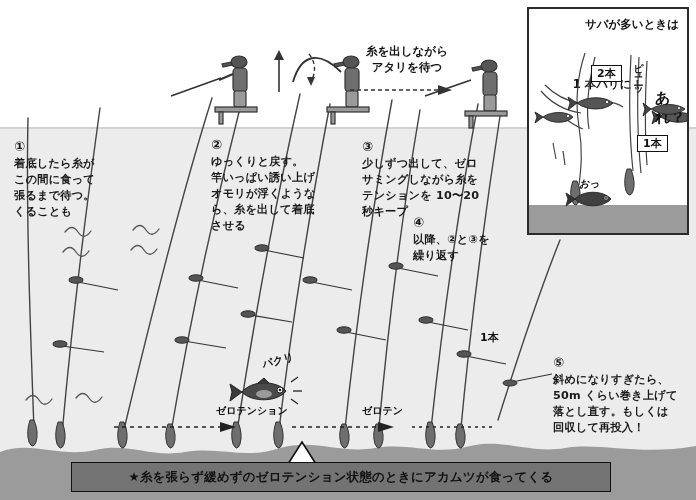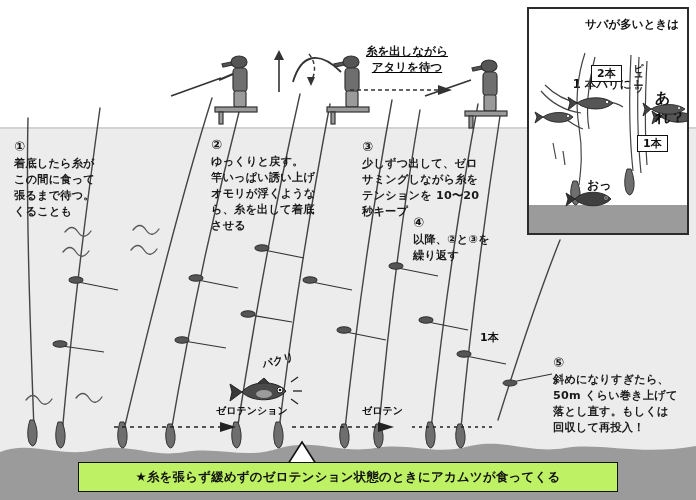--- a/index.html
+++ b/index.html
@@ -15,21 +15,21 @@
   .note{font-size:11.2px;line-height:1.42;color:#1a1a1a;font-weight:bold;letter-spacing:.2px;}
   .circnum{display:inline-block;font-size:13px;font-weight:bold;line-height:1;margin-bottom:2px;}
   .hdr{font-size:11.5px;font-weight:bold;line-height:1.35;color:#111;text-align:center;}
   .tiny{font-size:10px;font-weight:bold;color:#111;}
   .boxlbl{font-size:11px;font-weight:bold;border:1.5px solid #111;background:#fff;padding:0 5px;color:#111;}
   .vtxt{writing-mode:vertical-rl;font-size:10px;font-weight:bold;color:#222;letter-spacing:1px;}
   
   #inset{left:527px;top:7px;width:162px;height:228px;background:#ffffff;border:2px solid #2b2b2b;box-sizing:border-box;overflow:hidden;}
   #inset-sea{left:0;top:196px;width:160px;height:32px;background:#9b9b9b;}
   
-  #banner{left:78px;top:462px;width:540px;height:30px;background:#bef264;border:1.6px solid #111;box-sizing:border-box;
+  #banner{left:71px;top:462px;width:540px;height:30px;background:#737373;border:1.6px solid #111;box-sizing:border-box;
           display:flex;align-items:center;justify-content:center;}
   #banner span{font-size:12.4px;font-weight:bold;color:#111;letter-spacing:.3px;white-space:nowrap;}
   svg{display:block;overflow:visible;}
 </style>
 </head>
 <body>
 
 <div id="stage">
 
   <div class="abs" id="sky"></div>
@@ -160,21 +160,21 @@
       <ellipse cx="34" cy="10" rx="8" ry="6" fill="#555"></ellipse>
       <path d="M26,10 l-9,2 l1,3 l9,-2 z" fill="#555"></path>
       <rect x="28" y="16" width="14" height="24" rx="4" fill="#6f6f6f"></rect>
       <rect x="29" y="39" width="12" height="16" rx="2" fill="#9a9a9a"></rect>
       <rect x="10" y="55" width="42" height="5" fill="#9a9a9a"></rect>
       <rect x="14" y="60" width="4" height="12" fill="#9a9a9a"></rect>
     </g>
     <path d="M16,24 L-30,40" stroke="#333" stroke-width="1.6" fill="none"></path>
   </svg>
 
-  <div class="abs" style="left:352px;top:44px;width:110px;text-align:center;text-decoration:underline;">
+  <div class="abs" style="left:352px;top:44px;width:110px;text-align:center;">
     <div class="hdr">糸を出しながら</div>
     <div class="hdr">アタリを待つ</div>
   </div>
   <svg class="abs" style="left:348px;top:82px;width:114px;height:16px;">
     <line x1="2" y1="8" x2="92" y2="8" stroke="#333" stroke-width="1.6" stroke-dasharray="4,3"></line>
     <polygon points="104,8 90,3 90,13" fill="#333"></polygon>
   </svg>
 
   <div class="abs note" style="left:14px;top:140px;width:95px;">
     <div class="circnum">①</div>
@@ -299,21 +299,21 @@
       <g transform="translate(30,58)">
         <path d="M6,6 C16,0 32,0 40,6 C32,13 16,13 6,6 Z" fill="#555" stroke="#222" stroke-width=".9"></path>
         <path d="M6,6 L-3,0 L-1,6 L-3,13 Z" fill="#444" stroke="#222" stroke-width=".9"></path>
         <circle cx="34" cy="5" r="1.6" fill="#fff" stroke="#222" stroke-width=".7"></circle>
       </g>
     </svg>
     <div class="abs boxlbl" style="left:108px;top:126px;">1本</div>
 
     <div class="abs vtxt" style="left:102px;top:46px;">ピューッ</div>
     <div class="abs tiny" style="left:126px;top:80px;font-size:15px;">あれ？</div>
-    <div class="abs tiny" style="left:58px;top:168px;font-size:12px;">おっ</div>
+    <div class="abs tiny" style="left:50px;top:168px;font-size:10px;font-style:italic;">おっ</div>
     <div class="abs tiny" style="left:110px;top:196px;font-size:11px;margin-top:36px;">トン</div>
 
     <svg class="abs" style="left:36px;top:176px;width:60px;height:30px;">
       <path d="M10,14 C18,5 38,5 46,14 C38,23 18,23 10,14 Z" fill="#3f3f3f" stroke="#222" stroke-width=".9"></path>
       <path d="M10,14 L1,8 L3,14 L1,21 Z" fill="#333" stroke="#222" stroke-width=".9"></path>
       <circle cx="41" cy="13" r="2" fill="#fff" stroke="#222" stroke-width=".7"></circle>
       <circle cx="41" cy="13" r=".9" fill="#111"></circle>
     </svg>
 
     <svg class="abs" style="left:116px;top:92px;width:46px;height:20px;">

